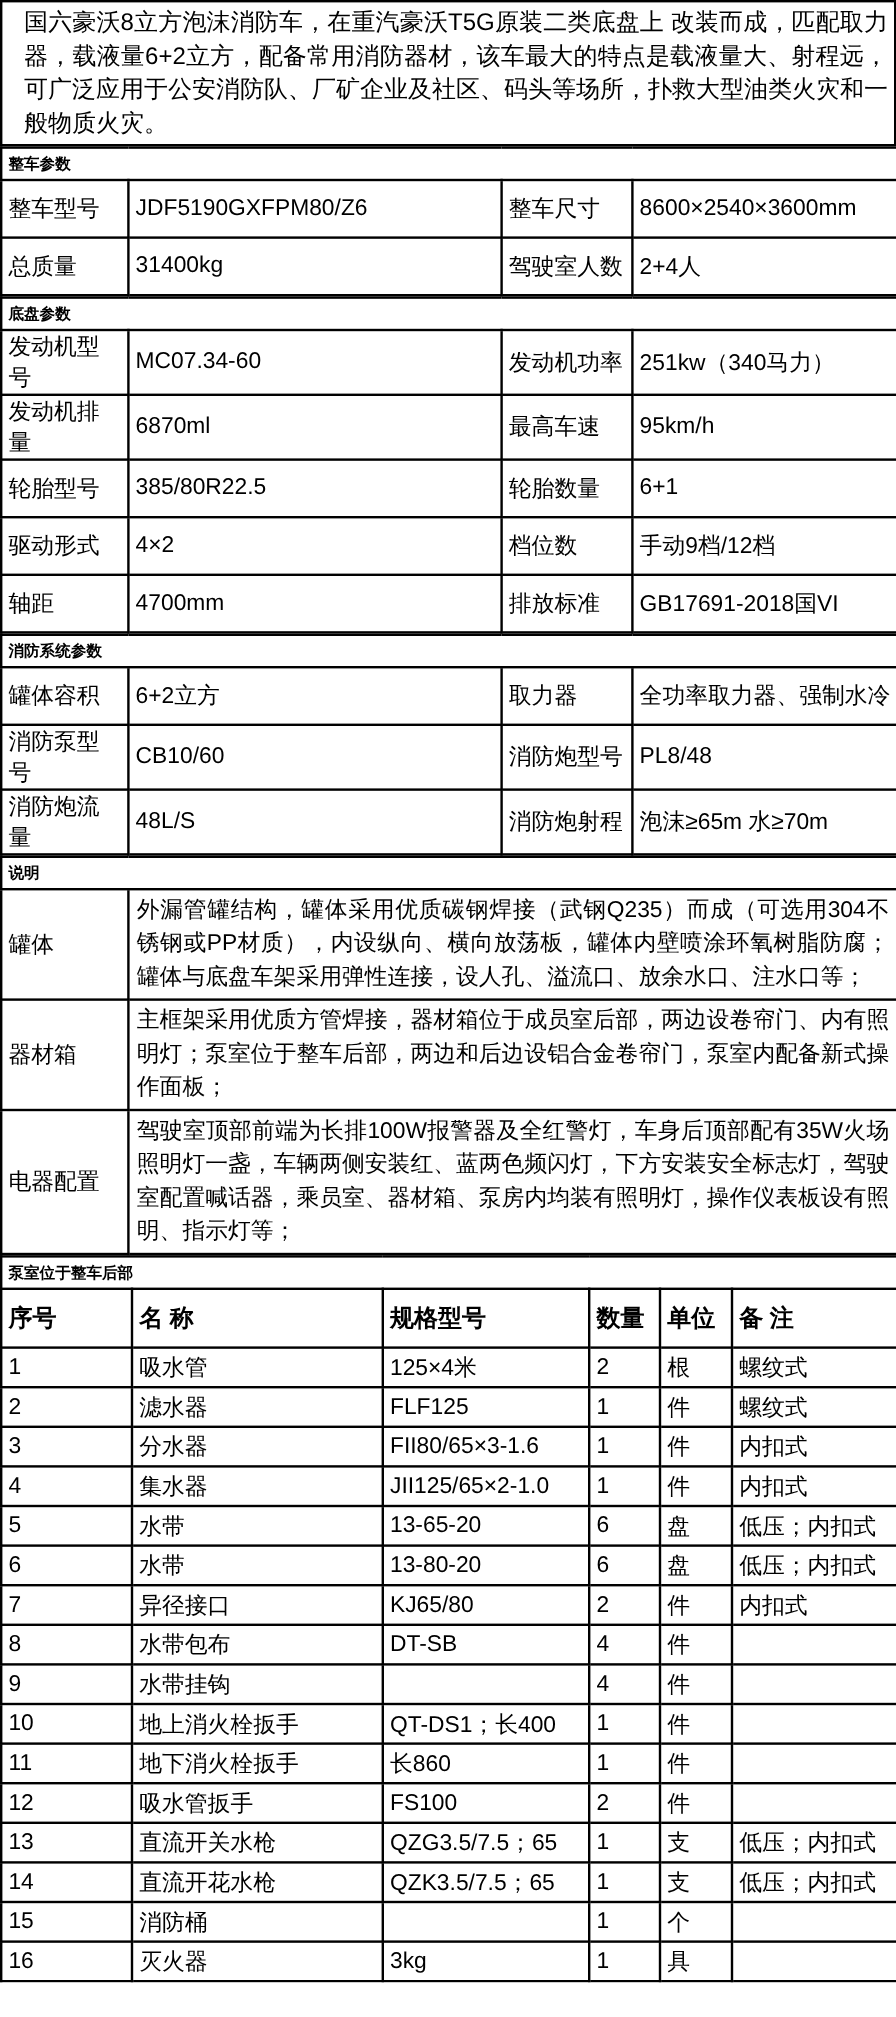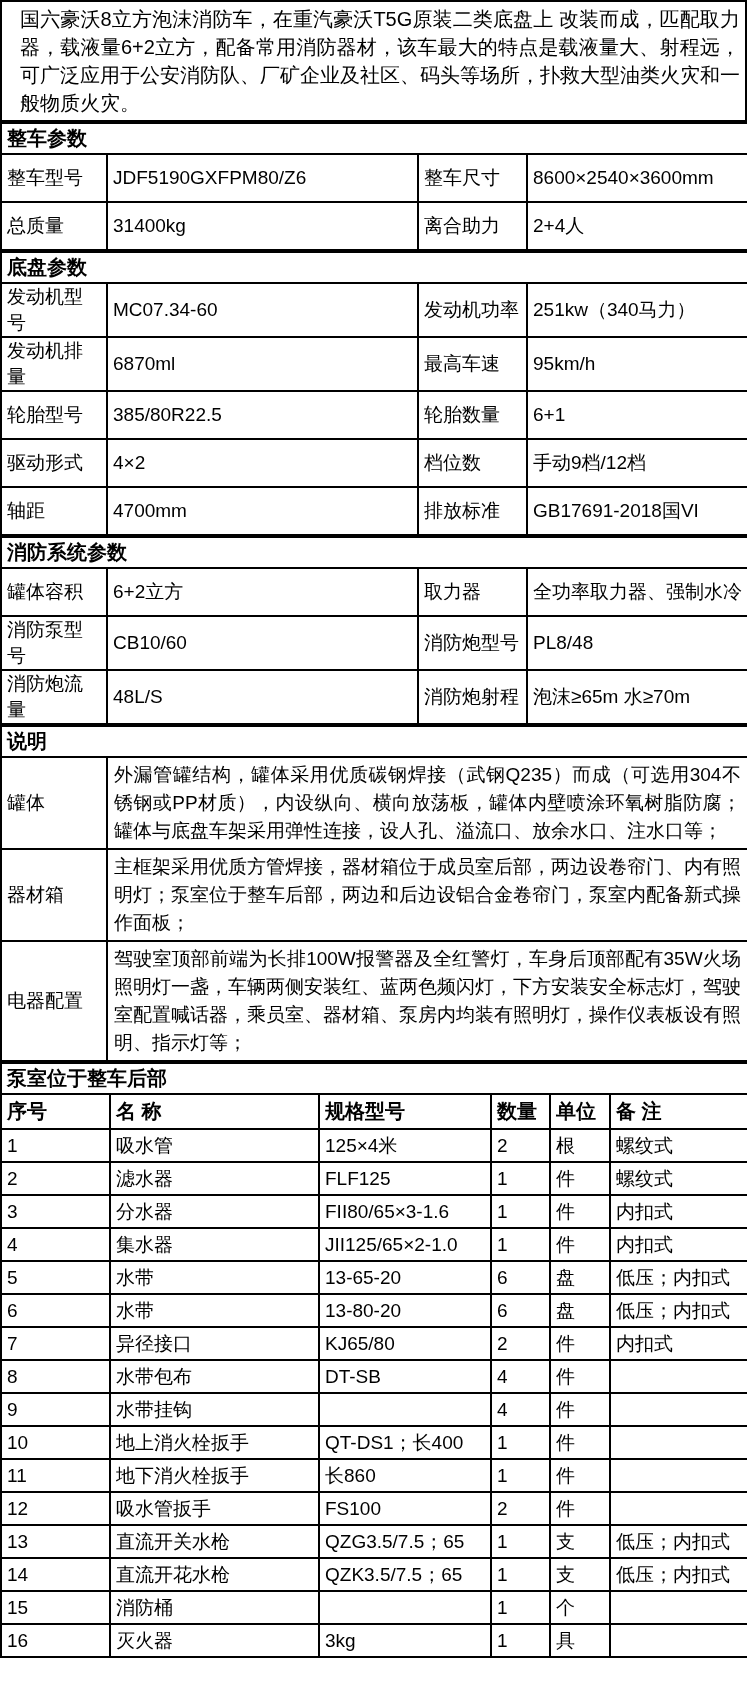--- a/index.html
+++ b/index.html
@@ -31,21 +31,21 @@
     border:2px solid #000;
     font-size:19px;
     padding:0 5px;
     text-align:left;
     vertical-align:middle;
     overflow:hidden;
     word-break:break-all;
   }
   tr.sec td {
     font-weight:bold;
-    font-size:20px;
+    font-size:13px;
     height:27px;
     padding:1px 5px;
   }
 
   
   .ptable td { height:48px; }
   .ptable col.c1 { width:106px; }
   .ptable col.c2 { width:311px; }
   .ptable col.c3 { width:109px; }
   .ptable col.c4 { width:221px; }
@@ -60,21 +60,21 @@
     text-align:justify;
   }
 
   
   .etable col.c1 { width:109px; }
   .etable col.c2 { width:209px; }
   .etable col.c3 { width:172px; }
   .etable col.c4 { width:59px; }
   .etable col.c5 { width:60px; }
   .etable col.c6 { width:138px; }
-  .etable th { height:35px; font-weight:bold; font-size:20px; }
+  .etable th { height:49px; font-weight:bold; font-size:20px; }
   .etable td { height:33px; }
 </style>
 </head>
 <body>
 
 <div class="page">
 
   <div class="intro">国六豪沃8立方泡沫消防车，在重汽豪沃T5G原装二类底盘上 改装而成，匹配取力器，载液量6+2立方，配备常用消防器材，该车最大的特点是载液量大、射程远，可广泛应用于公安消防队、厂矿企业及社区、码头等场所，扑救大型油类火灾和一般物质火灾。</div>
 
   <table class="ptable">
@@ -94,21 +94,21 @@
         <tr>
           <td>整车型号</td>
           <td>JDF5190GXFPM80/Z6</td>
           <td>整车尺寸</td>
           <td>8600×2540×3600mm</td>
         </tr>
 
         <tr>
           <td>总质量</td>
           <td>31400kg</td>
-          <td>离合助力</td>
+          <td>驾驶室人数</td>
           <td>2+4人</td>
         </tr>
       </tbody>
   </table>
 
   <table class="ptable">
     <colgroup>
         <col class="c1">
         <col class="c2">
         <col class="c3">

